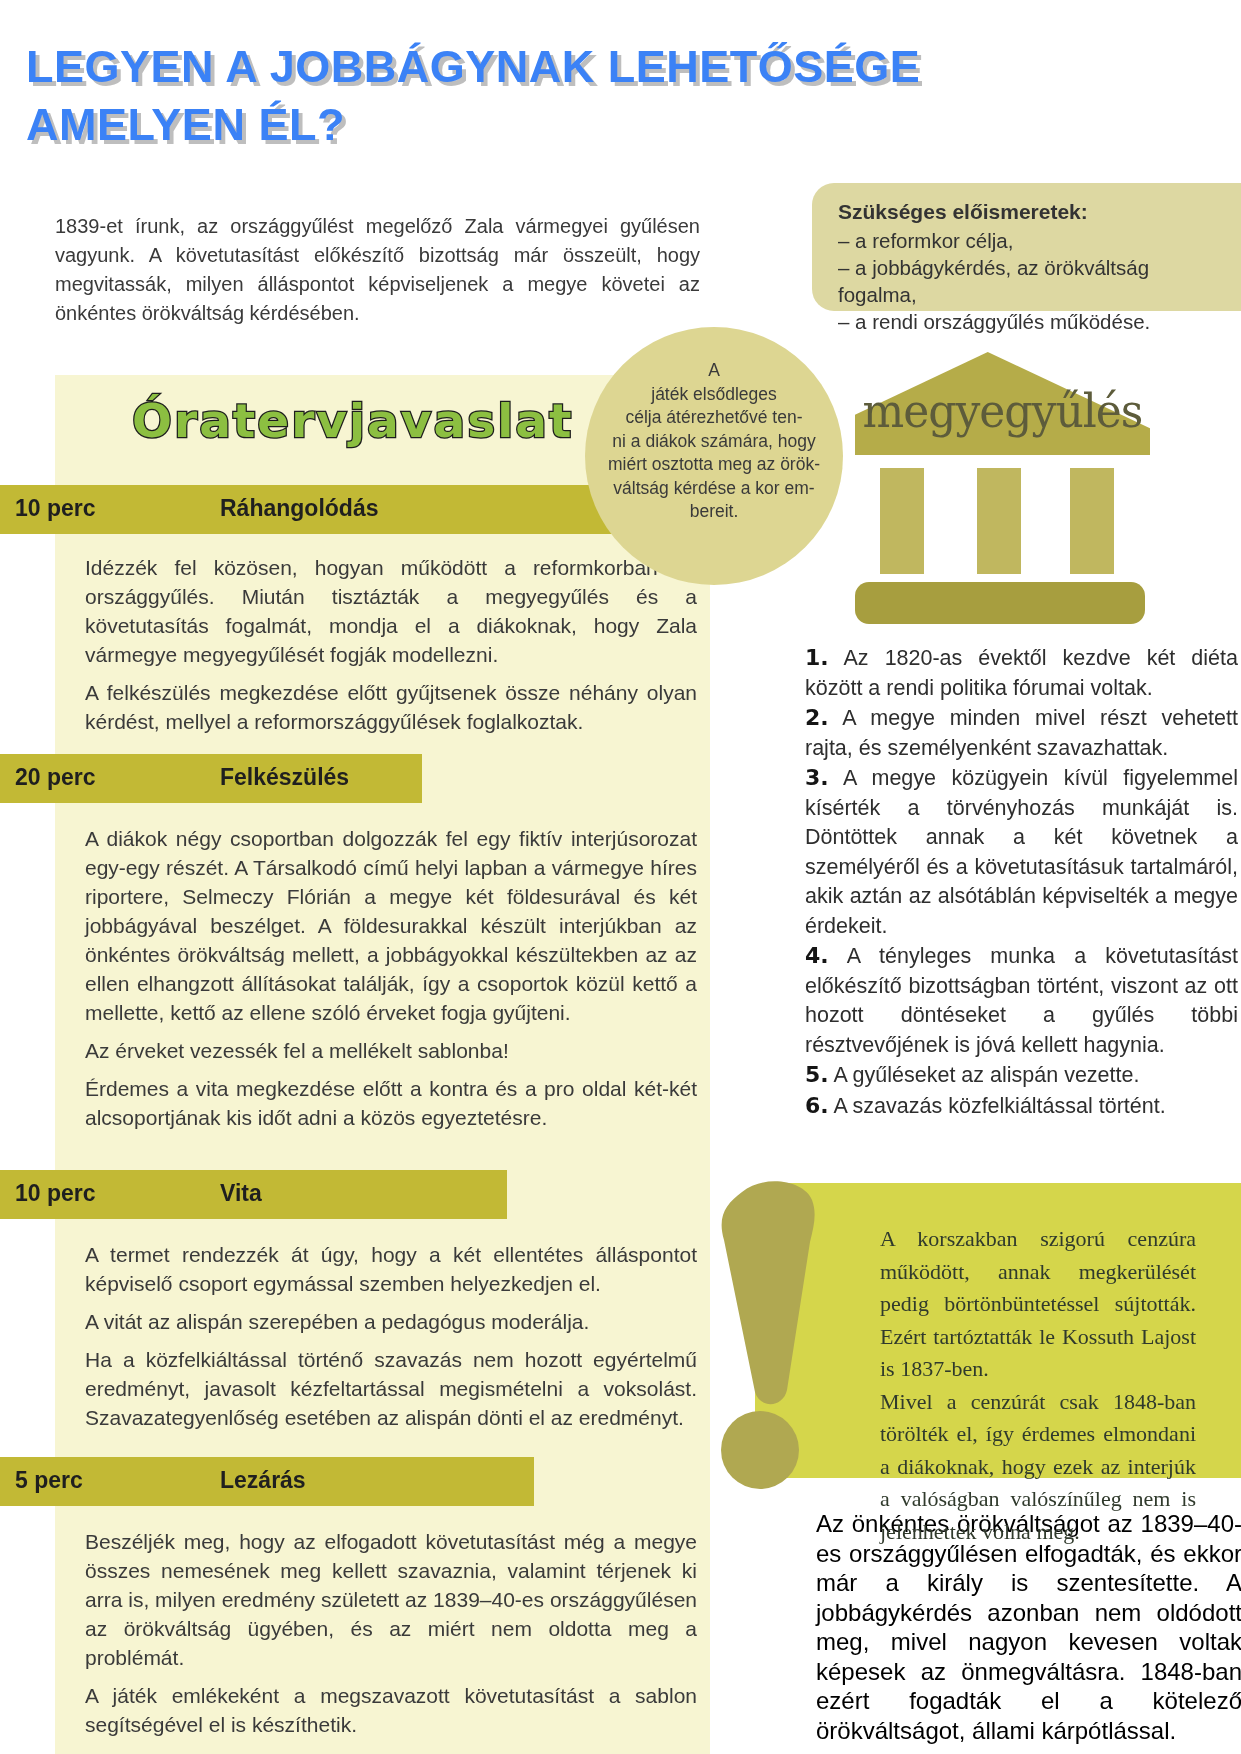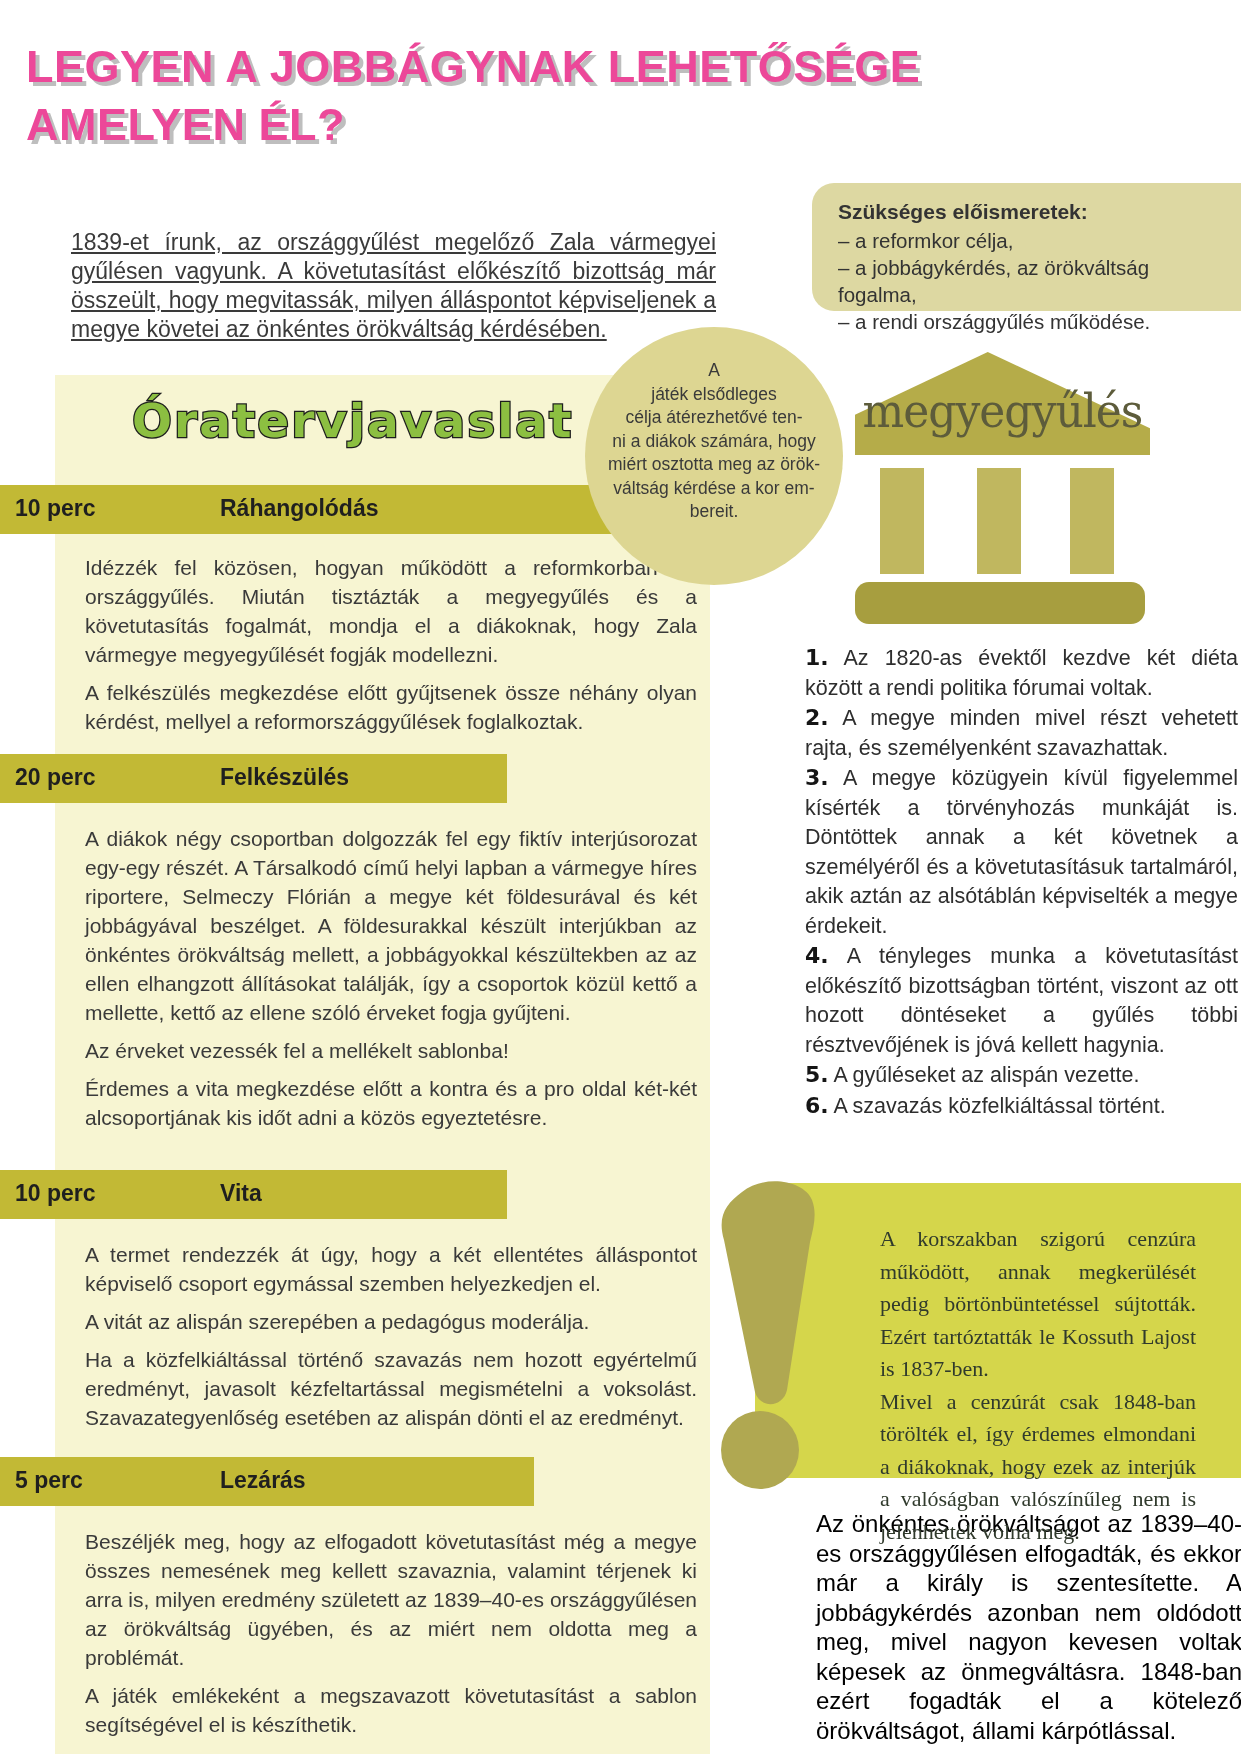--- a/index.html
+++ b/index.html
@@ -3,27 +3,27 @@
 <meta charset="utf-8">
 <style>
   html,body{margin:0;padding:0;background:#fff;}
   .page{
     position:relative;width:1241px;height:1754px;background:#ffffff;
     font-family:"Liberation Sans", sans-serif;color:#3b3b3b;overflow:hidden;
   }
   
   .title{
     position:absolute;left:26px;top:38px;width:1050px;
-    font-weight:900;font-size:45px;line-height:58px;color:#ec4899;
+    font-weight:900;font-size:45px;line-height:58px;color:#3b82f6;
     letter-spacing:.5px;
     text-shadow:4px 4px 0 rgba(110,110,110,.45);
   }
   .intro{
-    position:absolute;left:55px;top:212px;width:645px;margin:16px;
-    font-size:23px;line-height:29px;text-align:justify;color:#3a3a3a;text-decoration:underline;
+    position:absolute;left:55px;top:212px;width:645px;margin:0;
+    font-size:20px;line-height:29px;text-align:justify;color:#3a3a3a;
   }
   .prereq{
     position:absolute;left:812px;right:0;top:183px;height:128px;
     background:var(--tan,#ddd8a2);border-radius:22px 0 0 22px;
     padding:15px 36px 0 26px;box-sizing:border-box;
     font-size:20.5px;line-height:27px;color:#333;
   }
   .prereq-title{font-weight:bold;font-size:21px;margin-bottom:2px;}
   
   .lesson-col{
@@ -44,21 +44,21 @@
     white-space:pre-line;padding-top:32px;box-sizing:border-box;
   }
   
   .bar{
     position:absolute;left:0;height:49px;background:var(--bar,#c2b935);z-index:2;
     color:#1f1f1f;
   }
   .bar .dur{position:absolute;left:15px;top:10px;font-weight:bold;font-size:23px;}
   .bar .lbl{position:absolute;left:220px;top:10px;font-weight:bold;font-size:23px;}
   .bar1{top:485px;width:622px;}
-  .bar2{top:754px;width:507px;}
+  .bar2{top:754px;width:422px;}
   .bar3{top:1170px;width:507px;}
   .bar4{top:1457px;width:534px;}
   
   .block{
     position:absolute;left:85px;width:612px;z-index:1;
     font-size:21px;line-height:29px;text-align:justify;color:#3a3a3a;
   }
   .block p{margin:0 0 9px 0;}
   .blk1{top:553px;}
   .blk2{top:824px;}

